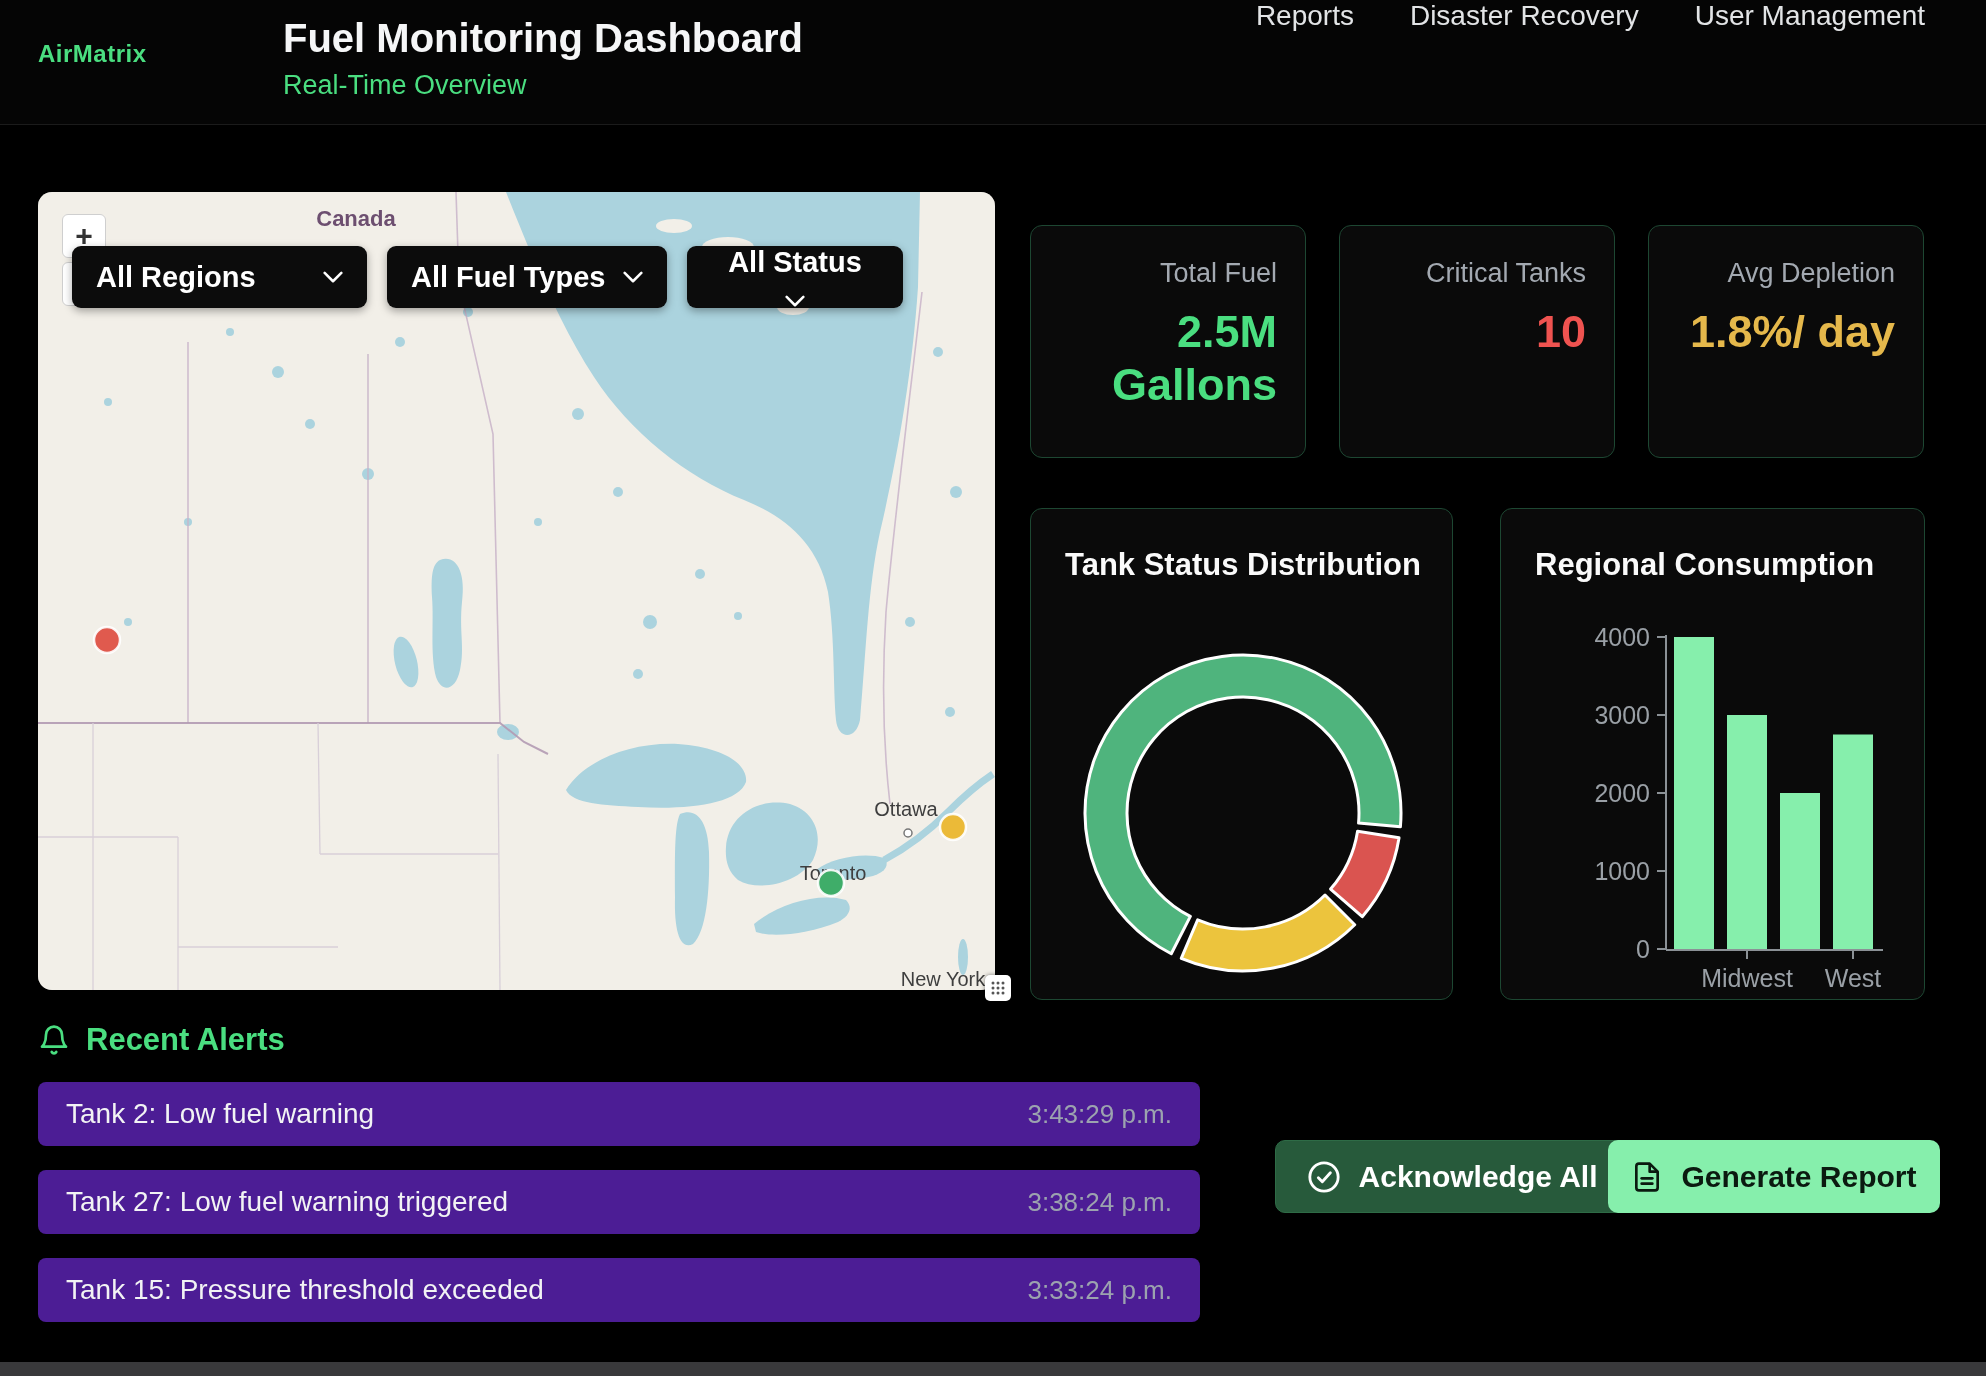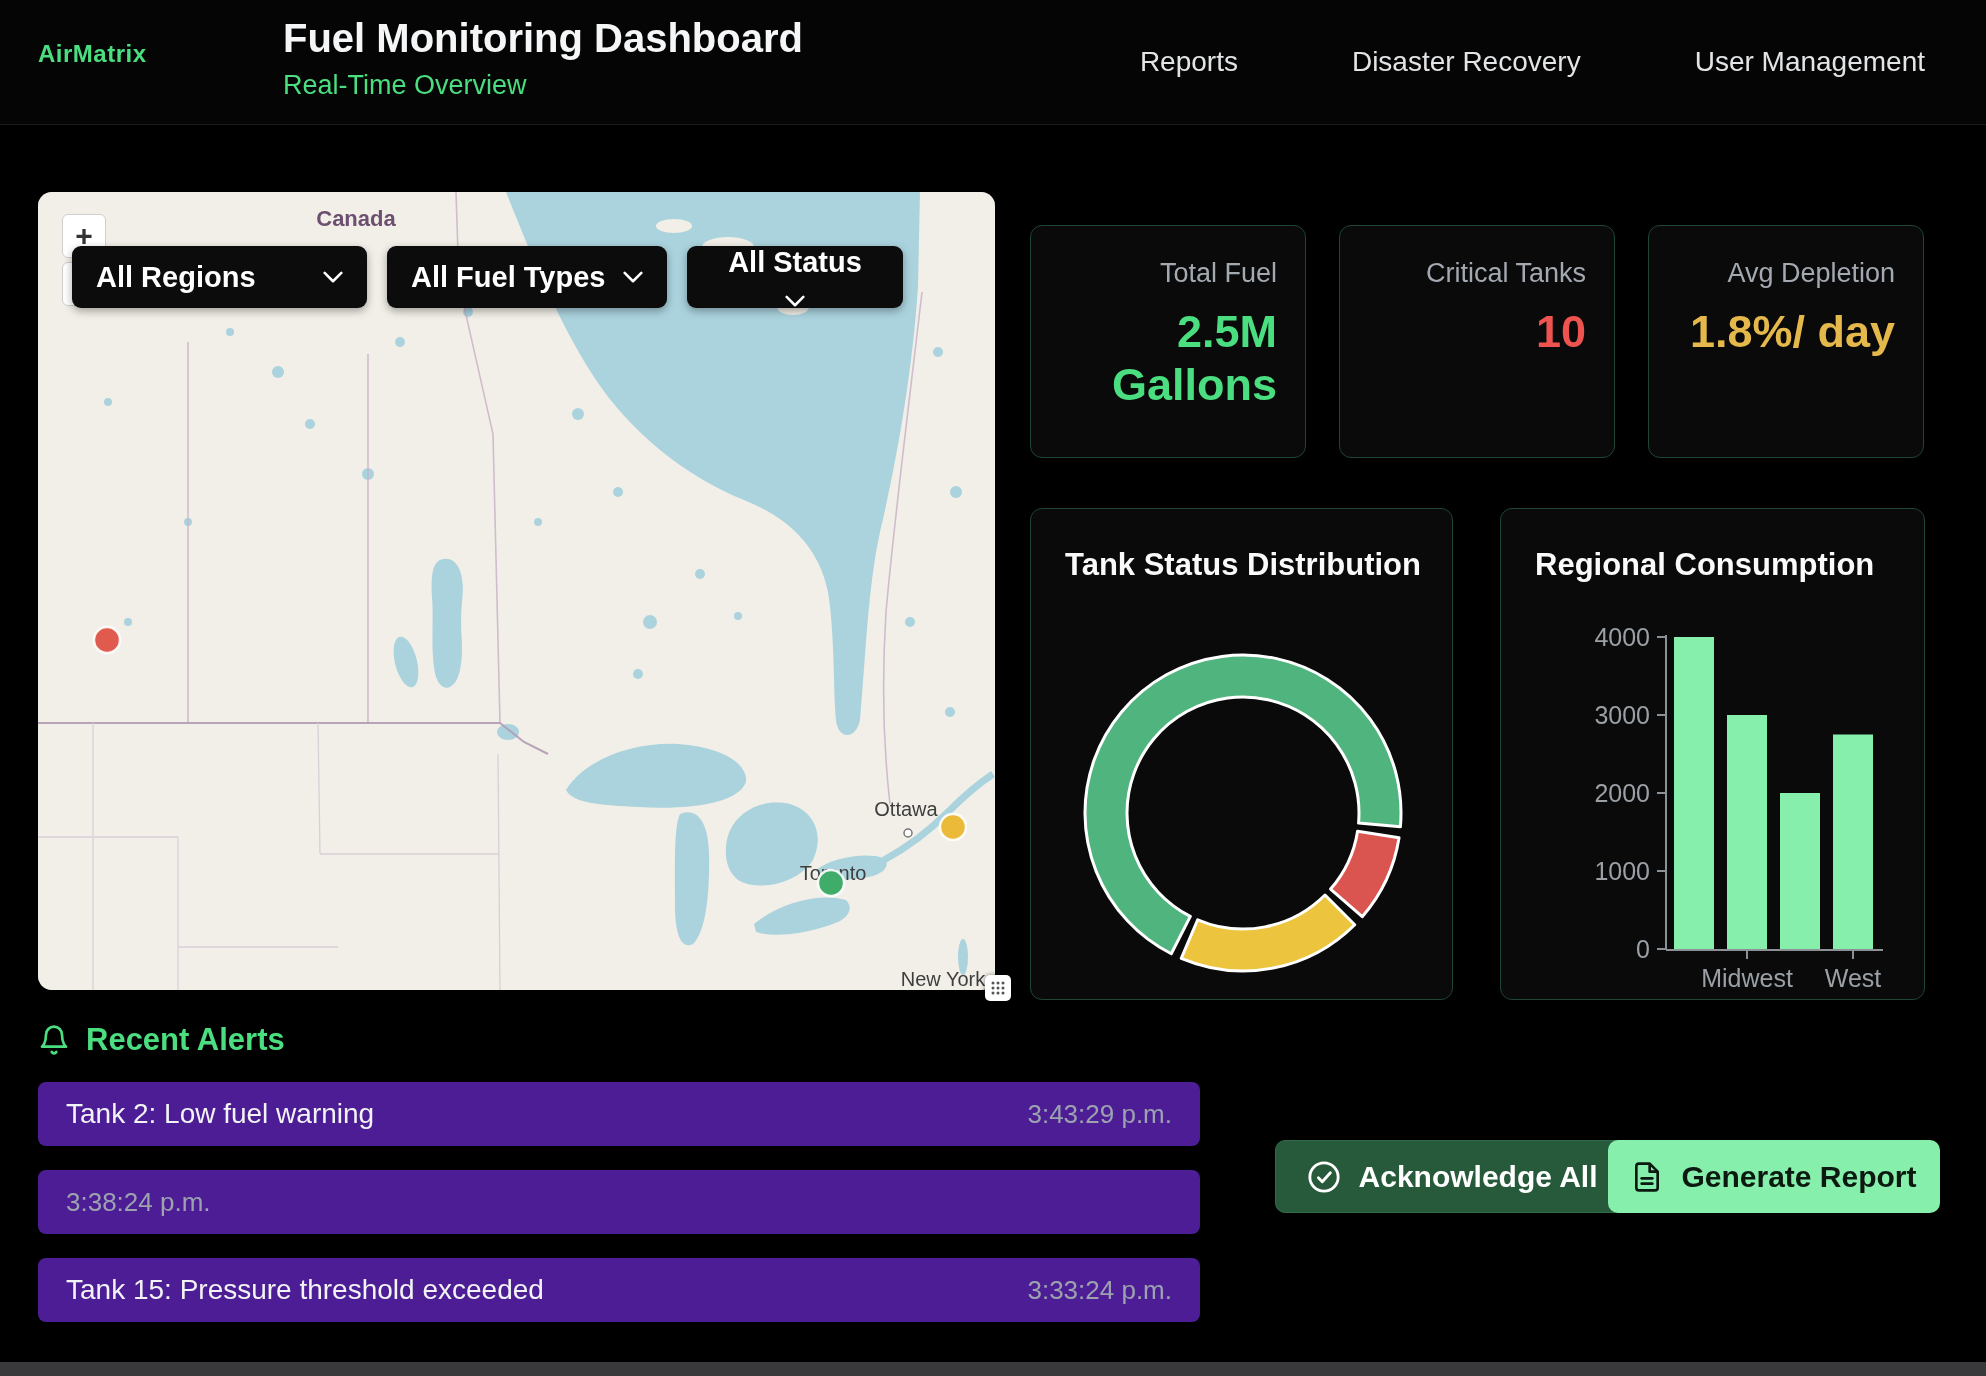--- a/index.html
+++ b/index.html
@@ -11,21 +11,21 @@
   }
   
   .header { position:absolute; left:0; top:0; width:1986px; height:124px;
             background:#050505; border-bottom:1px solid #1b1b1b; }
   .logo { position:absolute; left:38px; top:40px; font-size:24px; font-weight:bold;
           color:#4ade80; letter-spacing:.5px; }
   .title-block { position:absolute; left:283px; top:16px; }
   .page-title { font-size:40px; font-weight:bold; color:#f5f6f7; }
   .page-subtitle { font-size:27px; color:#4ade80; margin-top:9px; }
   .nav { position:absolute; right:61px; top:0; height:124px; display:flex;
-         align-items:center; gap:114px;margin-left:16px; }
+         gap:56px;margin-left:16px; }
   .nav-item { font-size:28px; color:#e2e4e6; cursor:pointer; white-space:nowrap; }
 
   
   .map-card { position:absolute; left:38px; top:192px; width:957px; height:798px;
               border-radius:14px; overflow:hidden; background:#737373; }
   .map-svg { position:absolute; left:0; top:0; }
   .map-svg text { font-family:"Liberation Sans","DejaVu Sans",sans-serif; }
   .map-zoom-btn { position:absolute; width:42px; height:42px; background:#fff;
                   border-radius:6px; border:1px solid #cfcfcf; color:#333;
                   font-size:30px; font-weight:bold; display:flex; align-items:center;
@@ -279,20 +279,21 @@
     <path d="M10.3 21 a1.94 1.94 0 0 0 3.4 0" fill="none" stroke="#4ade80" stroke-width="2" stroke-linecap="round"></path>
   </svg>
   <span class="alerts-title">Recent Alerts</span>
 </div>
 
 <div class="alert-row" id="alert-0">
   <span class="alert-msg">Tank 2: Low fuel warning</span>
   <span class="alert-time">3:43:29 p.m.</span>
 </div>
 <div class="alert-row" id="alert-1">
+  <span class="alert-msg">Tank 27: Low fuel warning triggered</span>
   <span class="alert-time">3:38:24 p.m.</span>
 </div>
 <div class="alert-row" id="alert-2">
   <span class="alert-msg">Tank 15: Pressure threshold exceeded</span>
   <span class="alert-time">3:33:24 p.m.</span>
 </div>
 
 <div class="btn" id="ack-btn">
   <svg width="34" height="34" viewBox="0 0 24 24">
     <circle cx="12" cy="12" r="10" fill="none" stroke="#fff" stroke-width="2"></circle>

